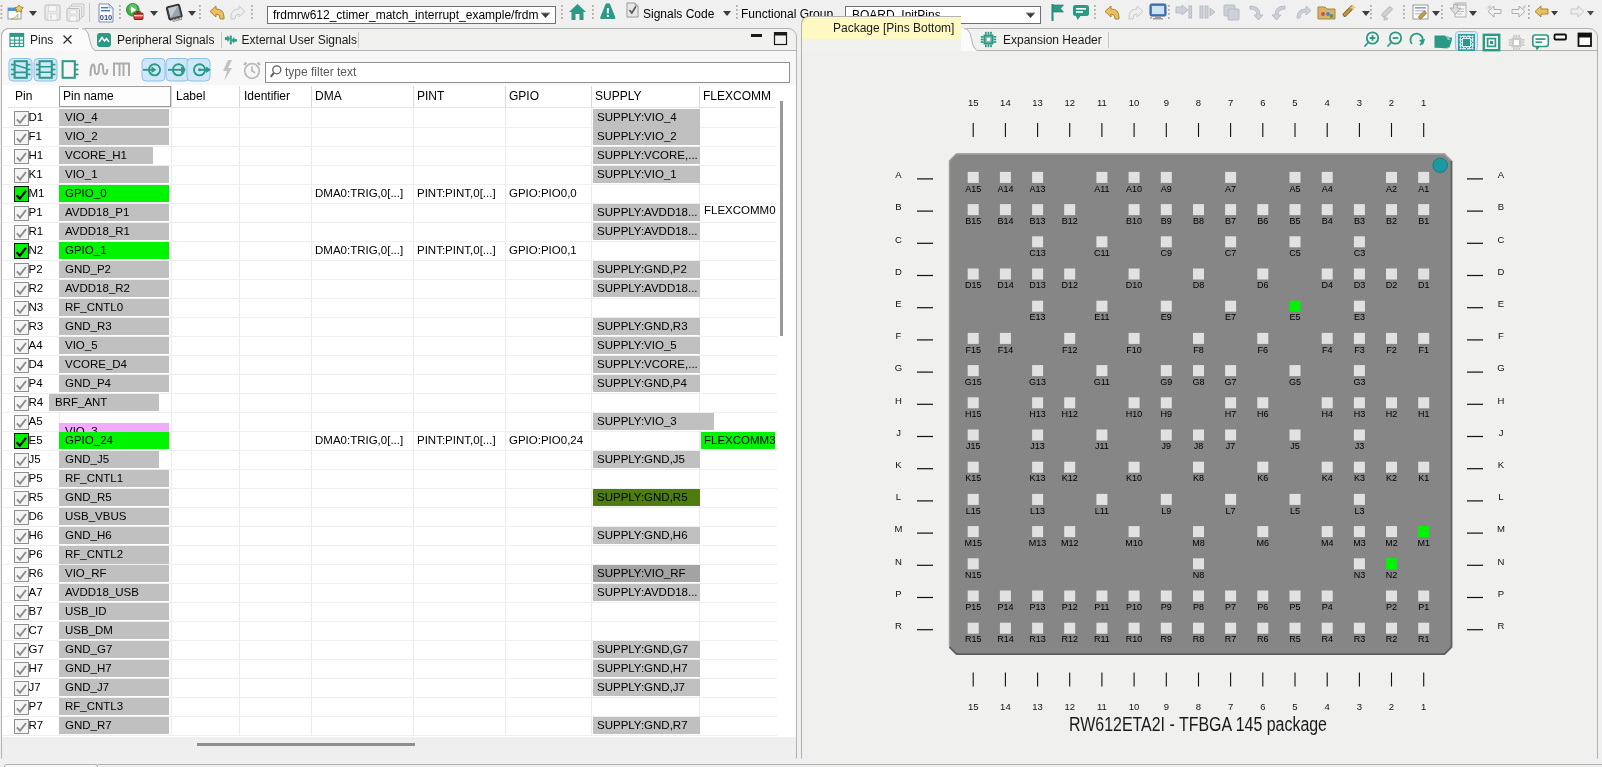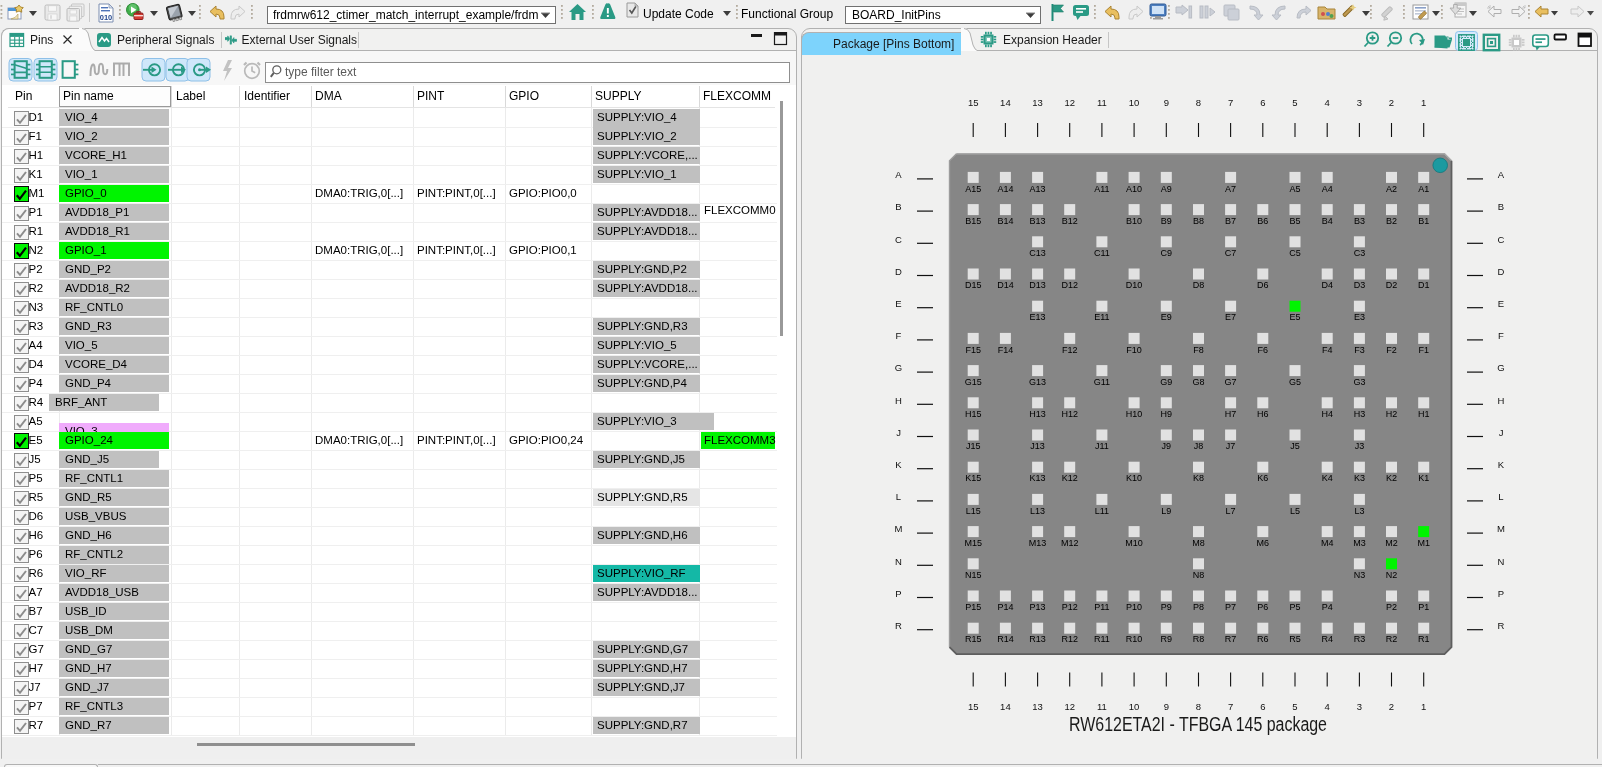--- a/index.html
+++ b/index.html
@@ -161,21 +161,21 @@
       <rect x="6.9" y="5" width="1.9" height="5.5" fill="#fff"></rect>
       <rect x="6.9" y="12" width="1.9" height="2" fill="#fff"></rect>
     </g>
 <g transform="translate(67,3)">
       <path d="M0 0 h8 l3 3 v11 h-11z" fill="#e8e8e8" stroke="#9a9a9a"></path>
       <path d="M8 0 l3 3 h-3z" fill="#c9c9c9" stroke="#9a9a9a" stroke-width=".7"></path>
       <path d="M2.5 7 L4.8 10 L8.8 3.5" stroke="#555" stroke-width="1.6" fill="none"></path>
     </g>
 <path d="M163 11 l8 0 -4 5z" fill="#3c3c3c"></path>
 </svg>
-<div class="txt" style="left:643px;top:7px">Update Code</div>
+<div class="txt" style="left:643px;top:7px">Signals Code</div>
 <div class="txt" style="left:741px;top:7px">Functional Group</div>
 <div class="combo" style="left:845px;top:6px;width:196px;padding:1px 18px 0 6px">BOARD_InitPins<svg class="abs" style="right:3px;top:4px" width="12" height="10">
       <path d="M1 2 l9 0 -4.5 5z" fill="#3c3c3c"></path>
       <path d="M1 2 l9 0" stroke="#888"></path>
     </svg></div>
 <svg class="abs" style="left:1046px;top:0" width="556" height="28" viewBox="0 0 556 28">
 <g transform="translate(4,4)">
       <rect x="1.5" y="0" width="2" height="17" fill="#1f8a78"></rect>
       <path d="M3.5 1 h10 l-3 3.5 3 3.5 h-10z" fill="#2a9a85" stroke="#1f7a66" stroke-width=".6"></path>
     </g>
@@ -430,21 +430,21 @@
       <div class="txt" style="left:6px;top:2.4px">VIO_2</div>
     </div>
     <div class="abs" style="left:591px;top:20.0px;width:107px;height:17px;background:#c0c0c0">
       <div class="txt" style="left:4px;top:2.4px">SUPPLY:VIO_2</div>
     </div>
     <div class="abs" style="left:0;top:57.0px;width:775px;height:1px;background:#efefef"></div>
     <div class="abs" style="left:12px;top:40.5px;width:15px;height:15px;background:#f4f4f4;border:1.4px solid #8e8e8e"><svg width="12.5" height="12.5" viewBox="0 0 12.5 12.5">
         <path d="M2 6.4 L5 9.8 L11 2" stroke="#8c8c8c" stroke-width="2" fill="none"></path>
       </svg></div>
     <div class="txt" style="left:26.5px;top:41.4px">H1</div>
-    <div class="abs" style="left:57px;top:39.0px;width:110px;height:17px;background:#c0c0c0">
+    <div class="abs" style="left:57px;top:39.0px;width:94px;height:17px;background:#c0c0c0">
       <div class="txt" style="left:6px;top:2.4px">VCORE_H1</div>
     </div>
     <div class="abs" style="left:591px;top:39.0px;width:107px;height:17px;background:#c0c0c0">
       <div class="txt" style="left:4px;top:2.4px">SUPPLY:VCORE,...</div>
     </div>
     <div class="abs" style="left:0;top:76.0px;width:775px;height:1px;background:#efefef"></div>
     <div class="abs" style="left:12px;top:59.5px;width:15px;height:15px;background:#f4f4f4;border:1.4px solid #8e8e8e"><svg width="12.5" height="12.5" viewBox="0 0 12.5 12.5">
         <path d="M2 6.4 L5 9.8 L11 2" stroke="#8c8c8c" stroke-width="2" fill="none"></path>
       </svg></div>
     <div class="txt" style="left:26.5px;top:60.4px">K1</div>
@@ -626,21 +626,21 @@
       <div class="txt" style="left:6px;top:2.4px">RF_CNTL1</div>
     </div>
     <div class="abs" style="left:0;top:399.0px;width:775px;height:1px;background:#efefef"></div>
     <div class="abs" style="left:12px;top:382.5px;width:15px;height:15px;background:#f4f4f4;border:1.4px solid #8e8e8e"><svg width="12.5" height="12.5" viewBox="0 0 12.5 12.5">
         <path d="M2 6.4 L5 9.8 L11 2" stroke="#8c8c8c" stroke-width="2" fill="none"></path>
       </svg></div>
     <div class="txt" style="left:26.5px;top:383.4px">R5</div>
     <div class="abs" style="left:57px;top:381.0px;width:110px;height:17px;background:#c0c0c0">
       <div class="txt" style="left:6px;top:2.4px">GND_R5</div>
     </div>
-    <div class="abs" style="left:591px;top:381.0px;width:107px;height:17px;background:#e5e5e5">
+    <div class="abs" style="left:591px;top:381.0px;width:107px;height:17px;background:#4d7c0f">
       <div class="txt" style="left:4px;top:2.4px">SUPPLY:GND,R5</div>
     </div>
     <div class="abs" style="left:0;top:418.0px;width:775px;height:1px;background:#efefef"></div>
     <div class="abs" style="left:12px;top:401.5px;width:15px;height:15px;background:#f4f4f4;border:1.4px solid #8e8e8e"><svg width="12.5" height="12.5" viewBox="0 0 12.5 12.5">
         <path d="M2 6.4 L5 9.8 L11 2" stroke="#8c8c8c" stroke-width="2" fill="none"></path>
       </svg></div>
     <div class="txt" style="left:26.5px;top:402.4px">D6</div>
     <div class="abs" style="left:57px;top:400.0px;width:110px;height:17px;background:#c0c0c0">
       <div class="txt" style="left:6px;top:2.4px">USB_VBUS</div>
     </div>
@@ -664,21 +664,21 @@
       <div class="txt" style="left:6px;top:2.4px">RF_CNTL2</div>
     </div>
     <div class="abs" style="left:0;top:475.0px;width:775px;height:1px;background:#efefef"></div>
     <div class="abs" style="left:12px;top:458.5px;width:15px;height:15px;background:#f4f4f4;border:1.4px solid #8e8e8e"><svg width="12.5" height="12.5" viewBox="0 0 12.5 12.5">
         <path d="M2 6.4 L5 9.8 L11 2" stroke="#8c8c8c" stroke-width="2" fill="none"></path>
       </svg></div>
     <div class="txt" style="left:26.5px;top:459.4px">R6</div>
     <div class="abs" style="left:57px;top:457.0px;width:110px;height:17px;background:#c0c0c0">
       <div class="txt" style="left:6px;top:2.4px">VIO_RF</div>
     </div>
-    <div class="abs" style="left:591px;top:457.0px;width:107px;height:17px;background:#14b8a6">
+    <div class="abs" style="left:591px;top:457.0px;width:107px;height:17px;background:#a3a3a3">
       <div class="txt" style="left:4px;top:2.4px">SUPPLY:VIO_RF</div>
     </div>
     <div class="abs" style="left:0;top:494.0px;width:775px;height:1px;background:#efefef"></div>
     <div class="abs" style="left:12px;top:477.5px;width:15px;height:15px;background:#f4f4f4;border:1.4px solid #8e8e8e"><svg width="12.5" height="12.5" viewBox="0 0 12.5 12.5">
         <path d="M2 6.4 L5 9.8 L11 2" stroke="#8c8c8c" stroke-width="2" fill="none"></path>
       </svg></div>
     <div class="txt" style="left:26.5px;top:478.4px">A7</div>
     <div class="abs" style="left:57px;top:476.0px;width:110px;height:17px;background:#c0c0c0">
       <div class="txt" style="left:6px;top:2.4px">AVDD18_USB</div>
     </div>
@@ -753,21 +753,21 @@
     <div class="abs" style="left:591px;top:609.0px;width:107px;height:17px;background:#c0c0c0">
       <div class="txt" style="left:4px;top:2.4px">SUPPLY:GND,R7</div>
     </div>
   </div>
 <div class="abs" style="left:2px;top:736.5px;width:793.5px;height:22px;background:#efefef"></div>
 <div class="abs" style="left:779.5px;top:101px;width:3px;height:235px;background:#999"></div>
 <div class="abs" style="left:197px;top:743px;width:218px;height:3px;background:#8f8f8f"></div>
 <div class="abs" style="left:801px;top:28px;width:797px;height:731px;background:#f1f1f0;border:1px solid #b1b1b1;border-radius:9px 9px 0 0"></div>
 <div class="abs" style="left:802px;top:51px;width:795px;height:707.5px;background:#f0f0ef"></div>
 <div class="abs" style="left:977px;top:50px;width:620px;height:1px;background:#b1b1b1;z-index:2"></div>
-<div class="tab" style="left:801px;top:32px;width:160px;background:#7dd3fc;border-left:1px solid #b1b1b1;border-top:1px solid #b1b1b1;border-radius:8px 0 0 0;padding-left:25px;z-index:3">
+<div class="tab" style="left:801px;top:16px;width:160px;background:#fef9c3;border-left:1px solid #b1b1b1;border-top:1px solid #b1b1b1;border-radius:8px 0 0 0;padding-left:25px;z-index:3">
 <svg width="17" height="17" viewBox="0 0 17 17">
       <g fill="#2a9a85">
 <rect x="3.5" y="3.5" width="10" height="10"></rect>
         <rect x="5.0" y="0.8" width="1.7" height="2.7"></rect>
         <rect x="5.0" y="13.5" width="1.7" height="2.7"></rect>
         <rect x="0.8" y="5.0" width="2.7" height="1.7"></rect>
         <rect x="13.5" y="5.0" width="2.7" height="1.7"></rect>
         <rect x="7.6" y="0.8" width="1.7" height="2.7"></rect>
         <rect x="7.6" y="13.5" width="1.7" height="2.7"></rect>
         <rect x="0.8" y="7.6" width="2.7" height="1.7"></rect>

